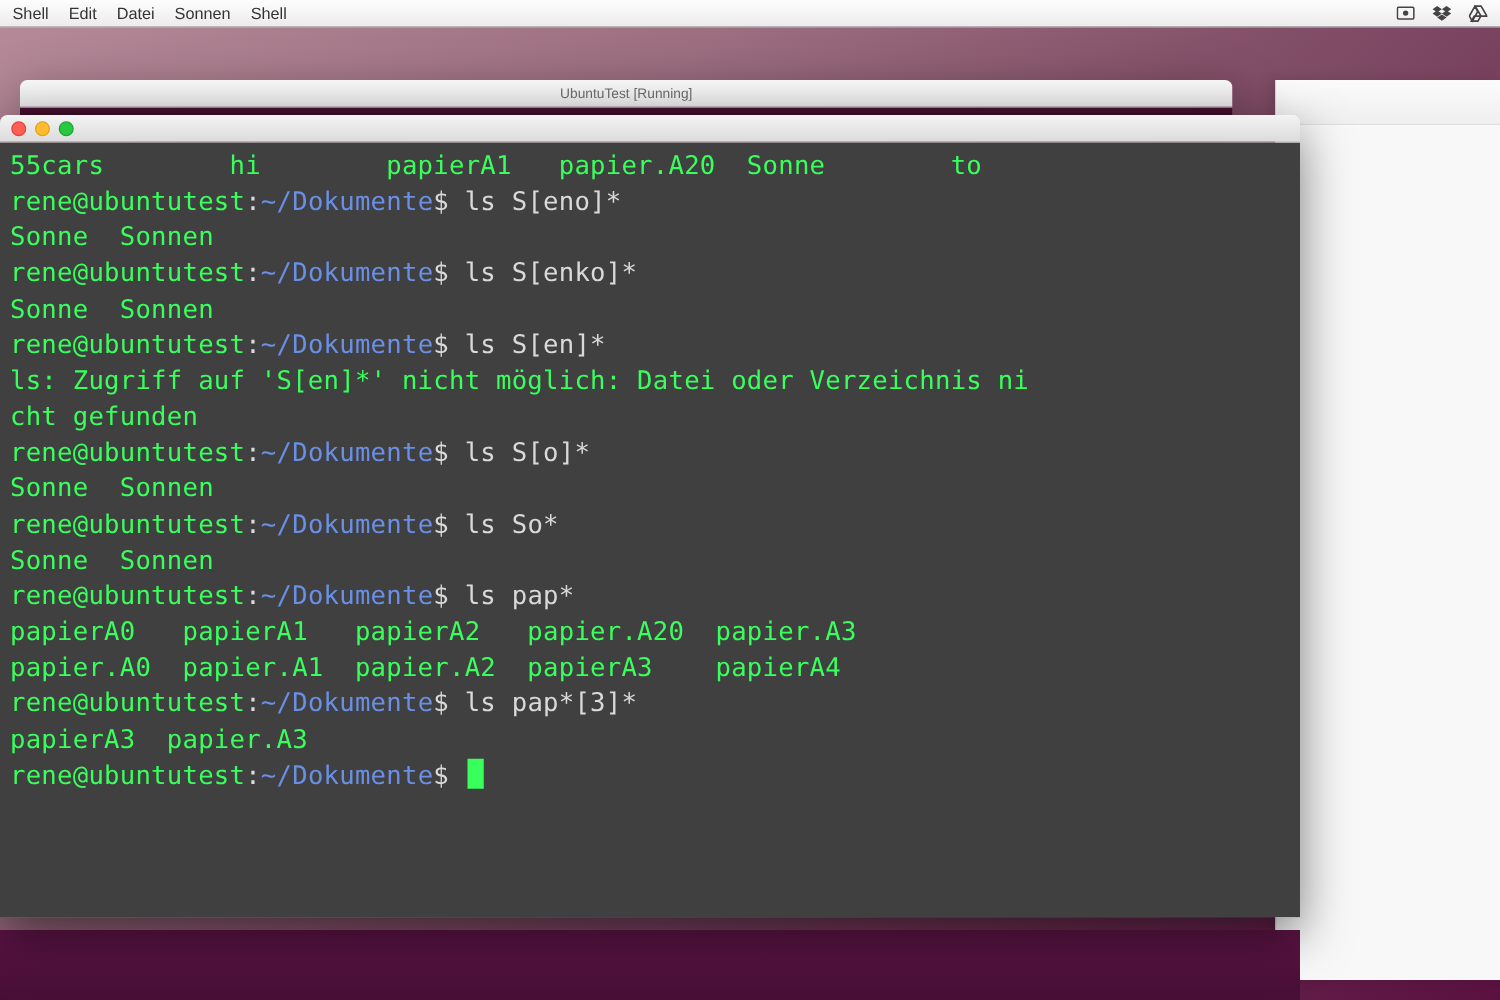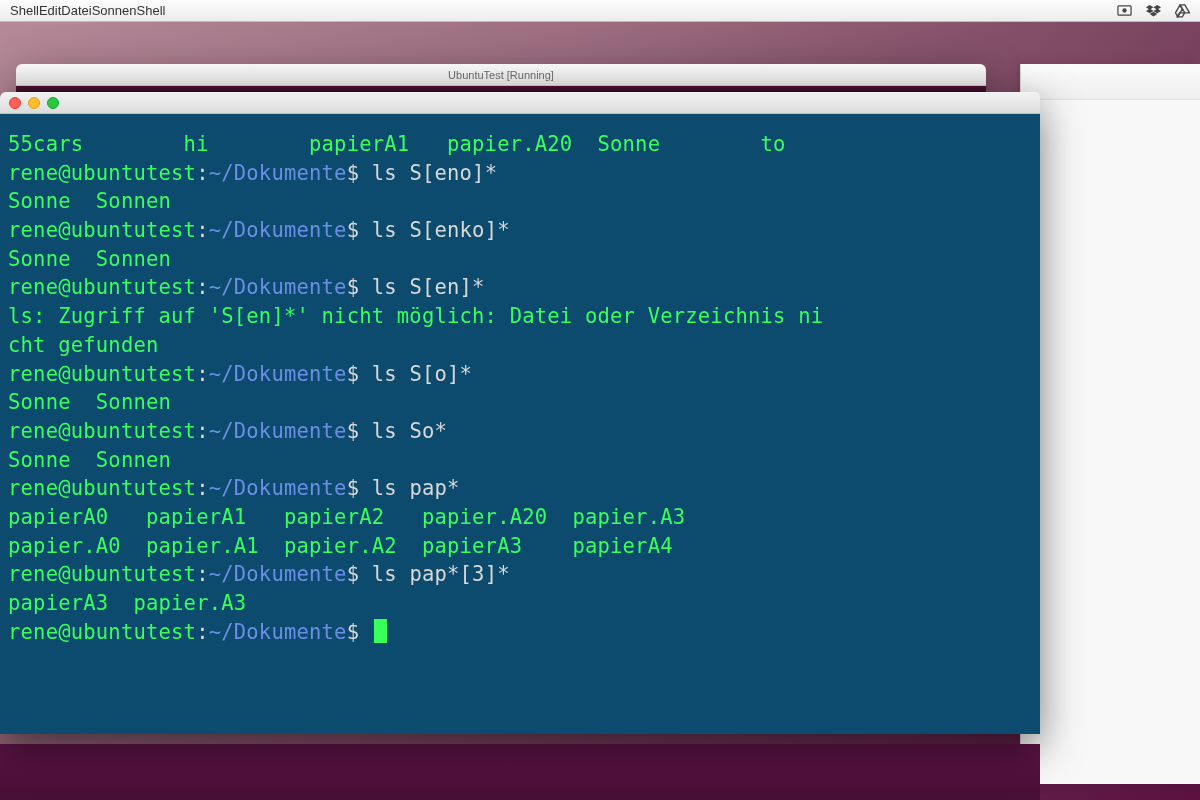--- a/index.html
+++ b/index.html
@@ -1,21 +1,21 @@
 <!DOCTYPE html>
 <html><head>
 <meta charset="utf-8">
 <style>
   * { margin: 0; padding: 0; box-sizing: border-box; }
   html, body { width: 1200px; height: 800px; overflow: hidden; font-family: -apple-system, Helvetica, Arial, sans-serif; }
   body { background: linear-gradient(135deg, #b68a99 0%, #9c6e80 30%, #7a4560 60%, #5a1140 100%); }
 
   
   .mac-menubar { height: 22px; background: linear-gradient(#fdfdfd,#ececec); border-bottom:1px solid #bdbdbd; display:flex; align-items:center; padding:0 10px; font-size:13px; color:#333; }
-  .mac-menubar .menu-left { display:flex; gap:0; }
+  .mac-menubar .menu-left { display:flex; gap:16px; }
   .mac-menubar .menu-right { margin-left:auto; display:flex; gap:14px; align-items:center; color:#444; }
   .menu-item { cursor:default; }
   .tray-icon svg { width:15px; height:15px; display:block; }
 
   
   .vm-window { position:absolute; left:16px; top:36px; width:970px; border-radius:6px 6px 0 0; box-shadow:0 10px 40px rgba(0,0,0,0.35); overflow:hidden;margin-top:28px; }
   .vm-titlebar { height:22px; background:linear-gradient(#f7f7f7,#e3e3e3); border-bottom:1px solid #c6c6c6; display:flex; align-items:center; justify-content:center; font-size:11px; color:#6a6a6a; position:relative; }
 
   
   .ubuntu-panel { height:28px; background:linear-gradient(#3a3a3a,#2b2b2b); display:flex; align-items:center; padding:0 10px; color:#e8e8e8; font-size:12px; }
@@ -30,21 +30,21 @@
   .term-window { position:absolute; left:0; top:92px; width:1040px; border-radius:6px 6px 0 0; box-shadow:0 14px 40px rgba(0,0,0,0.5); overflow:hidden; }
   .term-titlebar { height:22px; background:linear-gradient(#f3f3f3,#dcdcdc); border-bottom:1px solid #bfbfbf; display:flex; align-items:center; font-size:11px; color:#6a6a6a; position:relative; }
   .traffic { display:flex; gap:7px; margin-left:9px; }
   .tl { width:12px; height:12px; border-radius:50%; }
   .tl.red{background:#ff5f57;border:1px solid #e24238;}
   .tl.yel{background:#ffbd2e;border:1px solid #e1a11e;}
   .tl.grn{background:#28c940;border:1px solid #1ba531;}
   .term-title-text { position:absolute; left:0; right:0; text-align:center; display:flex; align-items:center; justify-content:center; gap:4px; pointer-events:none;}
   .term-title-text svg{width:11px;height:11px;fill:#888;}
 
-  .term-body { background:#0c4a6e; padding:16px 8px 20px 8px; font-family:"Menlo","Consolas","DejaVu Sans Mono",monospace; font-size:20.5px; line-height:1.4; letter-spacing:0.2px; white-space:pre; color:#39ff5c; min-height:620px;}
+  .term-body { background:#404040; padding:4px 8px 20px 8px; font-family:"Menlo","Consolas","DejaVu Sans Mono",monospace; font-size:20.5px; line-height:1.4; letter-spacing:0.2px; white-space:pre; color:#39ff5c; min-height:620px;}
   .c-output { color:#39ff5c; }
   .c-user   { color:#39ff5c; }
   .c-colon  { color:#d9d9d9; }
   .c-path   { color:#6a8fe6; }
   .c-dollar { color:#d9d9d9; }
   .c-cmd    { color:#d9d9d9; }
   .cursor   { display:inline-block; width:13px; height:24px; background:#39ff5c; vertical-align:-4px; margin-left:2px;}
 
   
   .bg-window { position:absolute; right:0; top:64px; width:180px; height:720px; background:#f8f8f8; border-left:1px solid #d7d7d7; box-shadow:-4px 0 10px rgba(0,0,0,0.12); }

